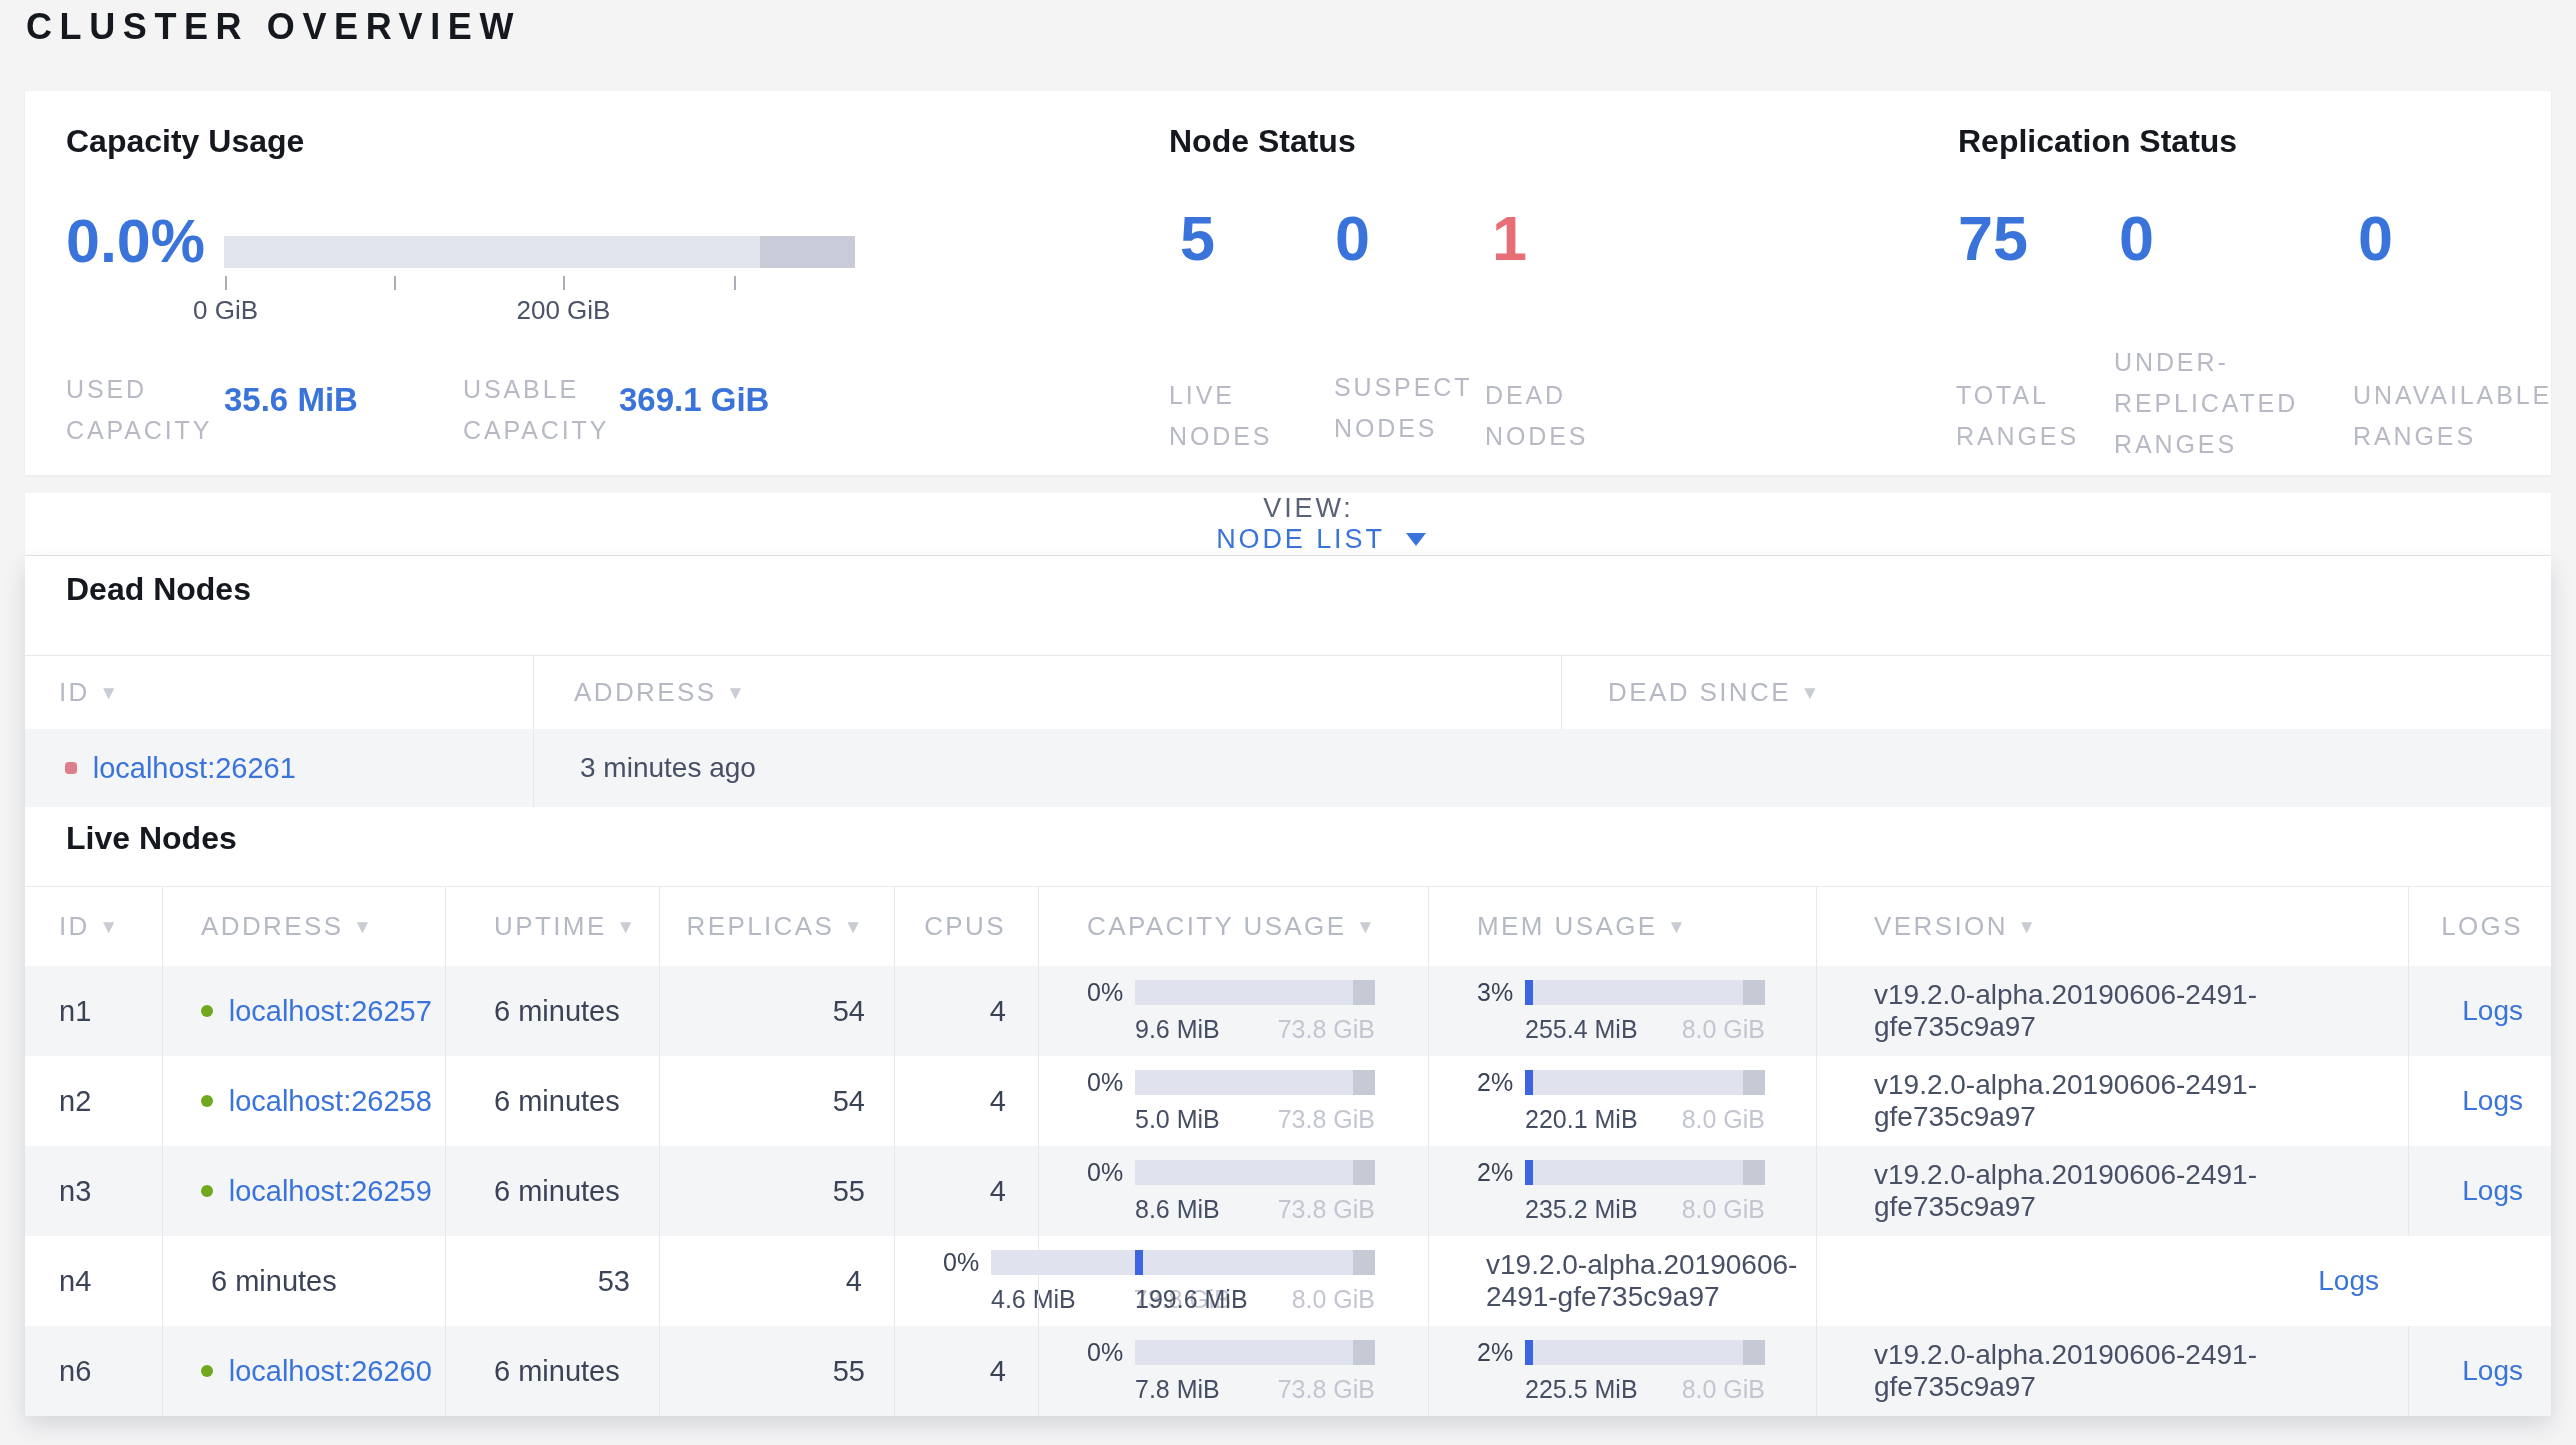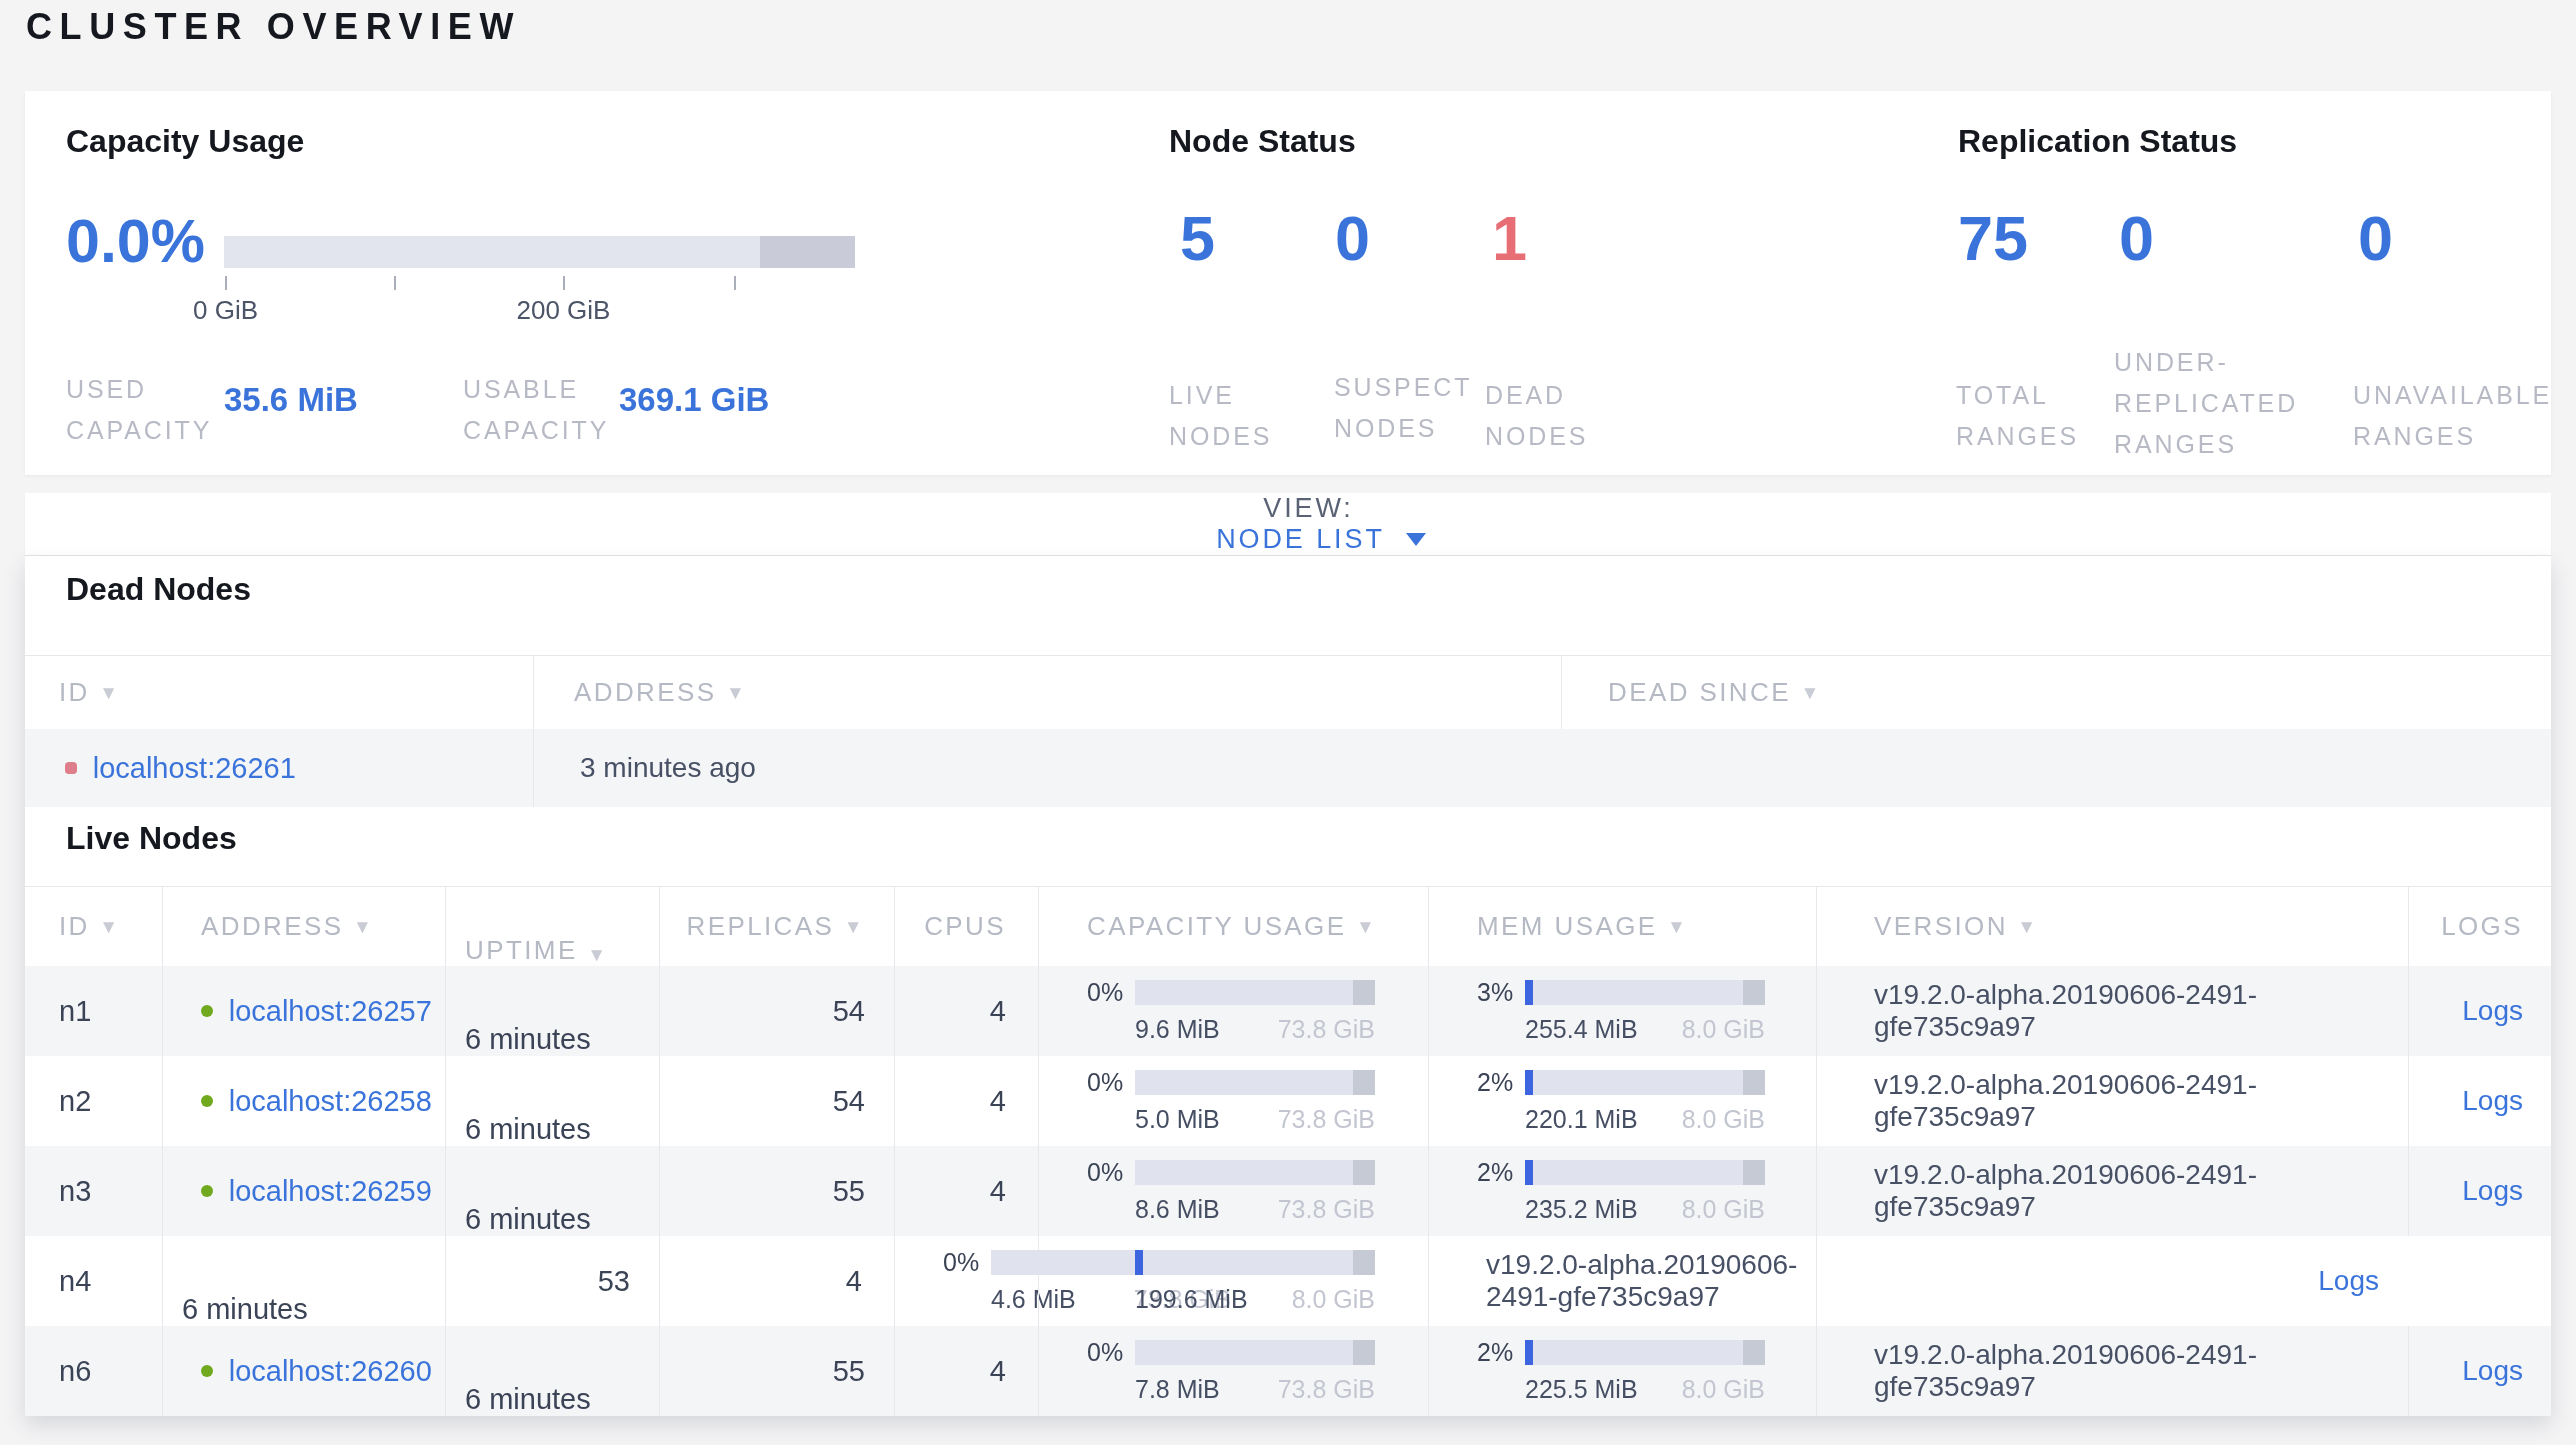--- a/index.html
+++ b/index.html
@@ -83,21 +83,21 @@
 
   .td, .th { display:flex; align-items:center; min-width:0; }
   .td + .td, .th + .th { border-left:1px solid #e7e8ec; }
 
   .th { font-size:26px; letter-spacing:2.4px; color:#b5b9c3; font-weight:400; }
   .sort-arrow { font-size:19px; color:#c9ccd4; margin-left:9.5px; }
 
   
   .live-tbl .c0 { padding-left:34px; }
   .live-tbl .c1 { padding-left:38px; }
-  .live-tbl .c2 { padding-left:19px;align-items:flex-end; }
+  .live-tbl .c2 { padding-left:48px; }
   .live-tbl .c3 { justify-content:flex-end; padding-right:29px; }
   .live-tbl .c4 { justify-content:flex-end; padding-right:32px; }
   .live-tbl .th.c3, .live-tbl .th.c4 { justify-content:flex-end; }
   .live-tbl .c5, .live-tbl .c6 { padding-left:48px; }
   .live-tbl .c7 { padding-left:57px; }
   .live-tbl .c8 { justify-content:flex-end; padding-right:29px; }
 
   
   .dead-tbl .c0 { padding-left:34px; }
   .dead-tbl .c1 { padding-left:40px; }

